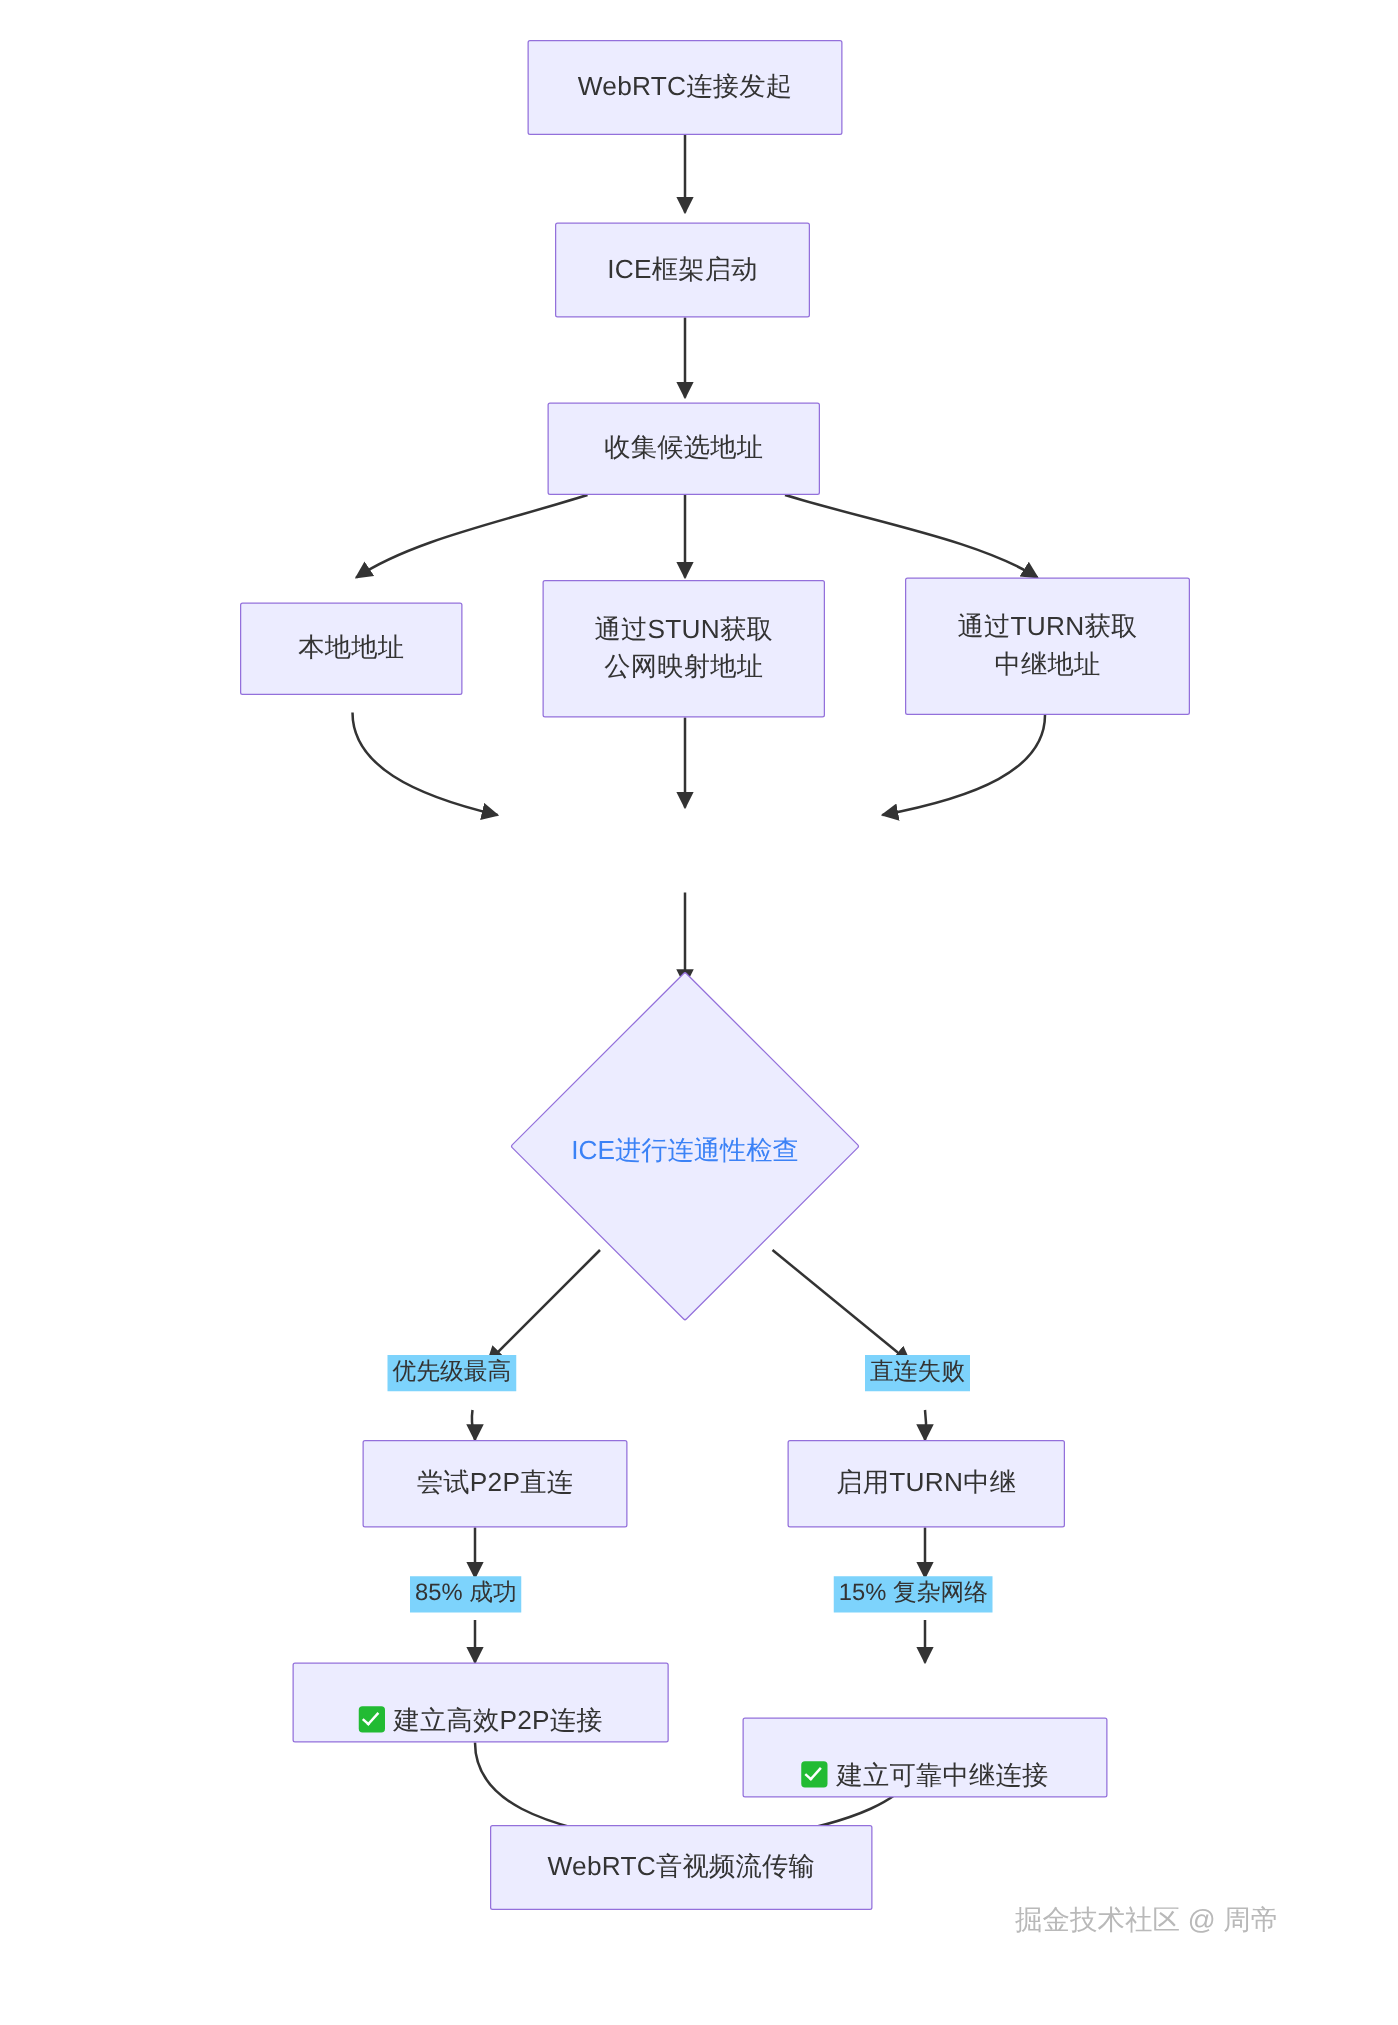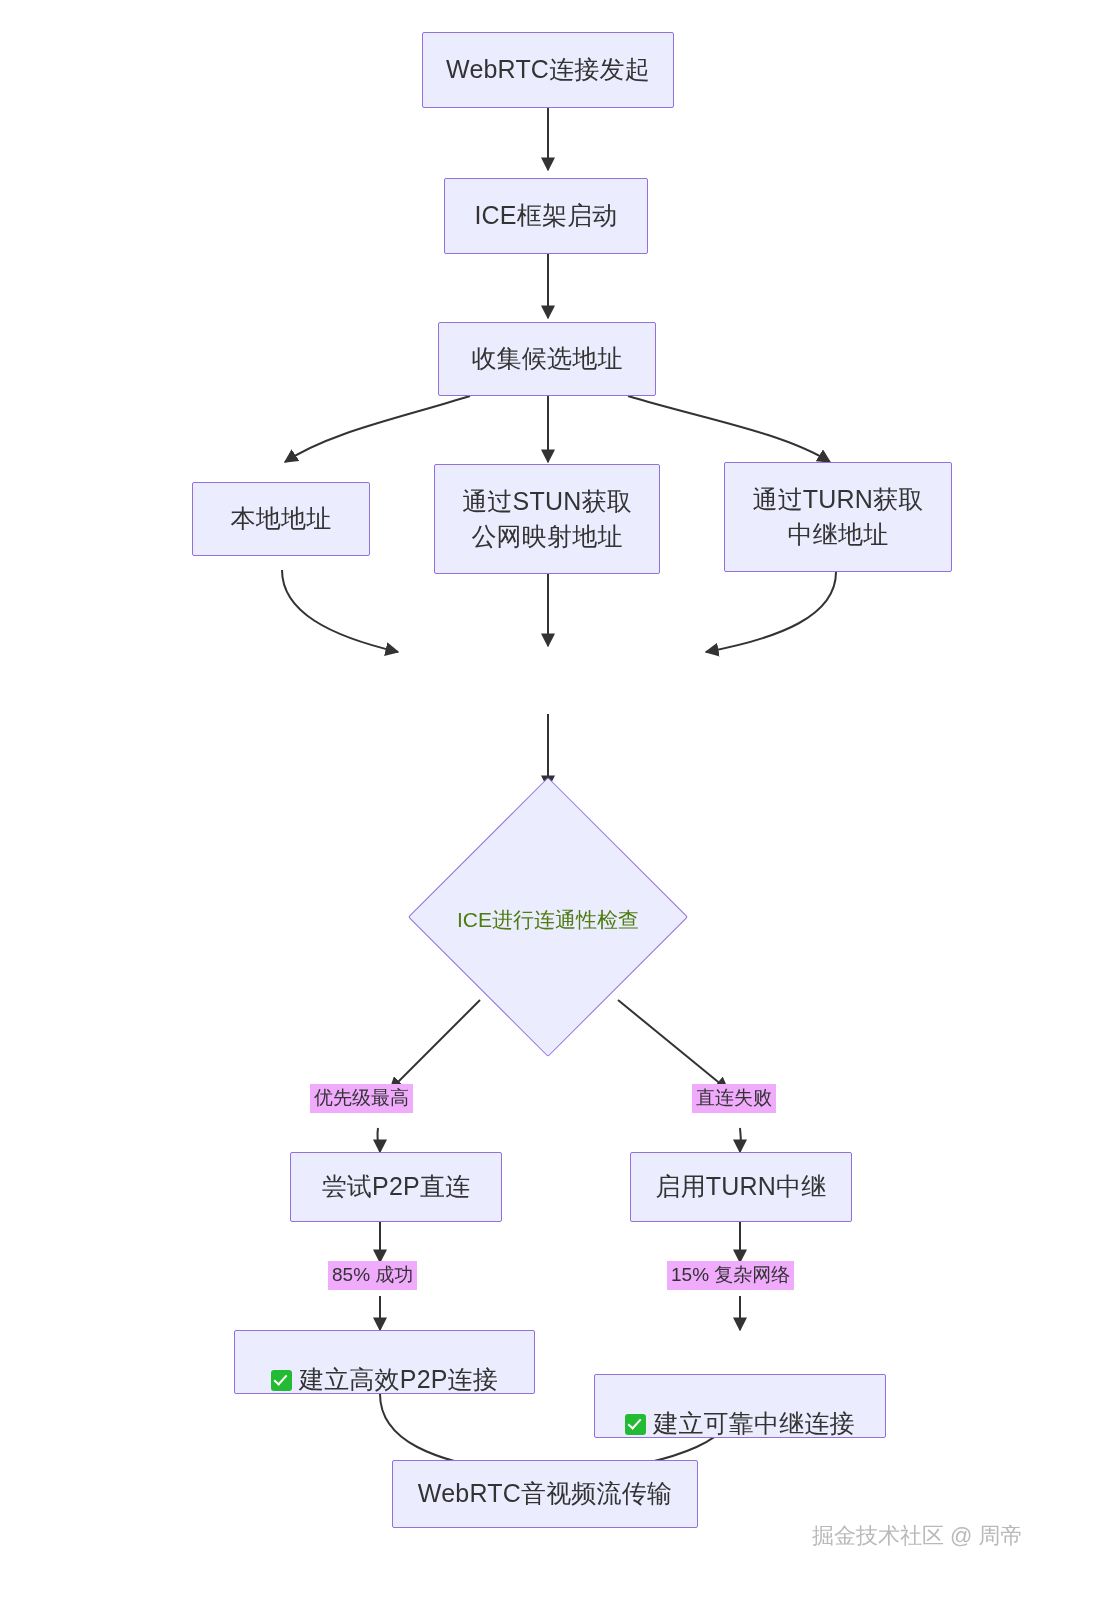--- a/index.html
+++ b/index.html
@@ -31,21 +31,21 @@
     position: absolute;
     box-sizing: border-box;
     background: #ECECFF;
     border: 1.6px solid #9370DB;
     border-radius: 2px;
     display: flex;
     align-items: center;
     justify-content: center;
     text-align: center;
     color: #333333;
-    font-size: 25px;
+    font-size: 21px;
     line-height: 1.42;
     letter-spacing: 0.2px;
     z-index: 3;
   }
   .node .lines {
     padding: 0 10px;
     white-space: pre-line;
   }
   .diamond {
     position: absolute;
@@ -60,27 +60,27 @@
     border: 1.6px solid #9370DB;
     box-sizing: border-box;
     transform: rotate(45deg);
     border-radius: 2px;
   }
   .diamond .dlabel {
     position: absolute;
     left: 0;
     width: 100%;
     text-align: center;
-    color: #4d7c0f;
+    color: #3b82f6;
     font-size: 21px;
     white-space: nowrap;
   }
   .edge-label {
     position: absolute;
-    background: #f0abfc;
+    background: #7dd3fc;
     color: #333333;
     font-size: 19px;
     line-height: 1.3;
     padding: 2px 4px;
     white-space: nowrap;
     z-index: 4;
   }
   .check {
     display: inline-block;
     width: 21px;

